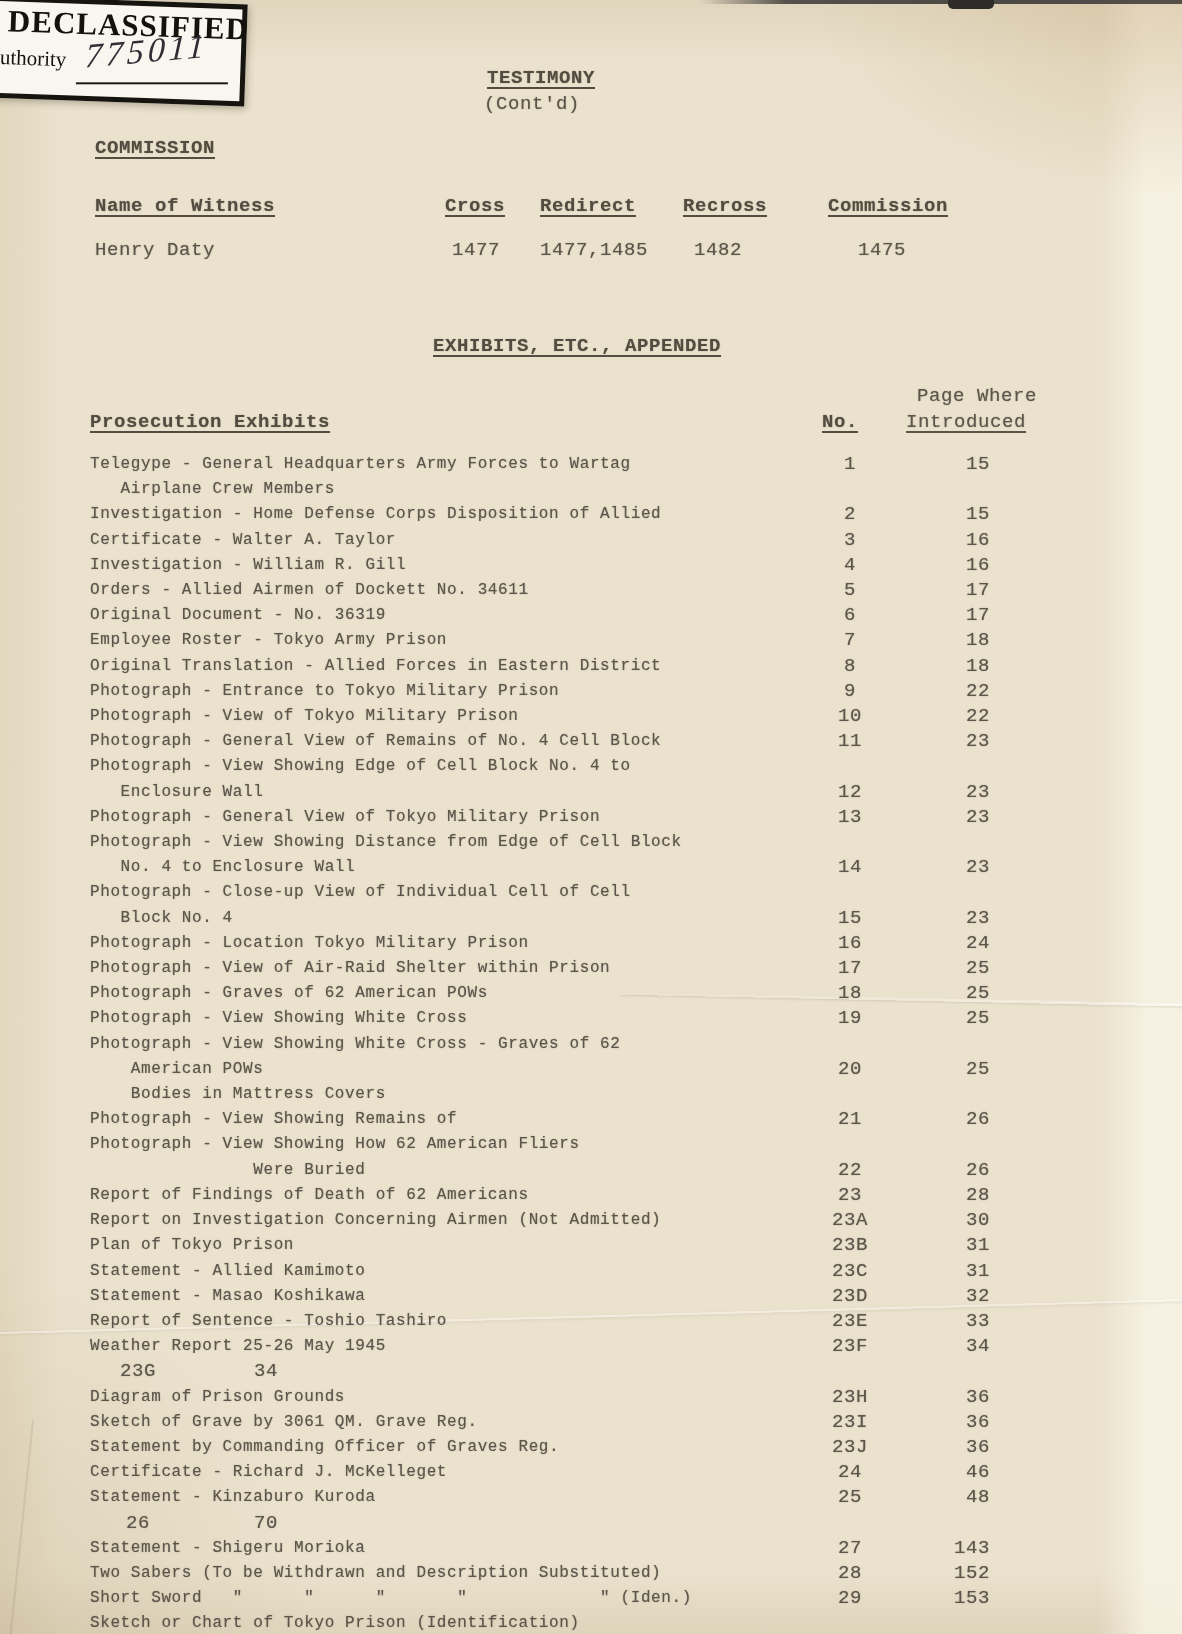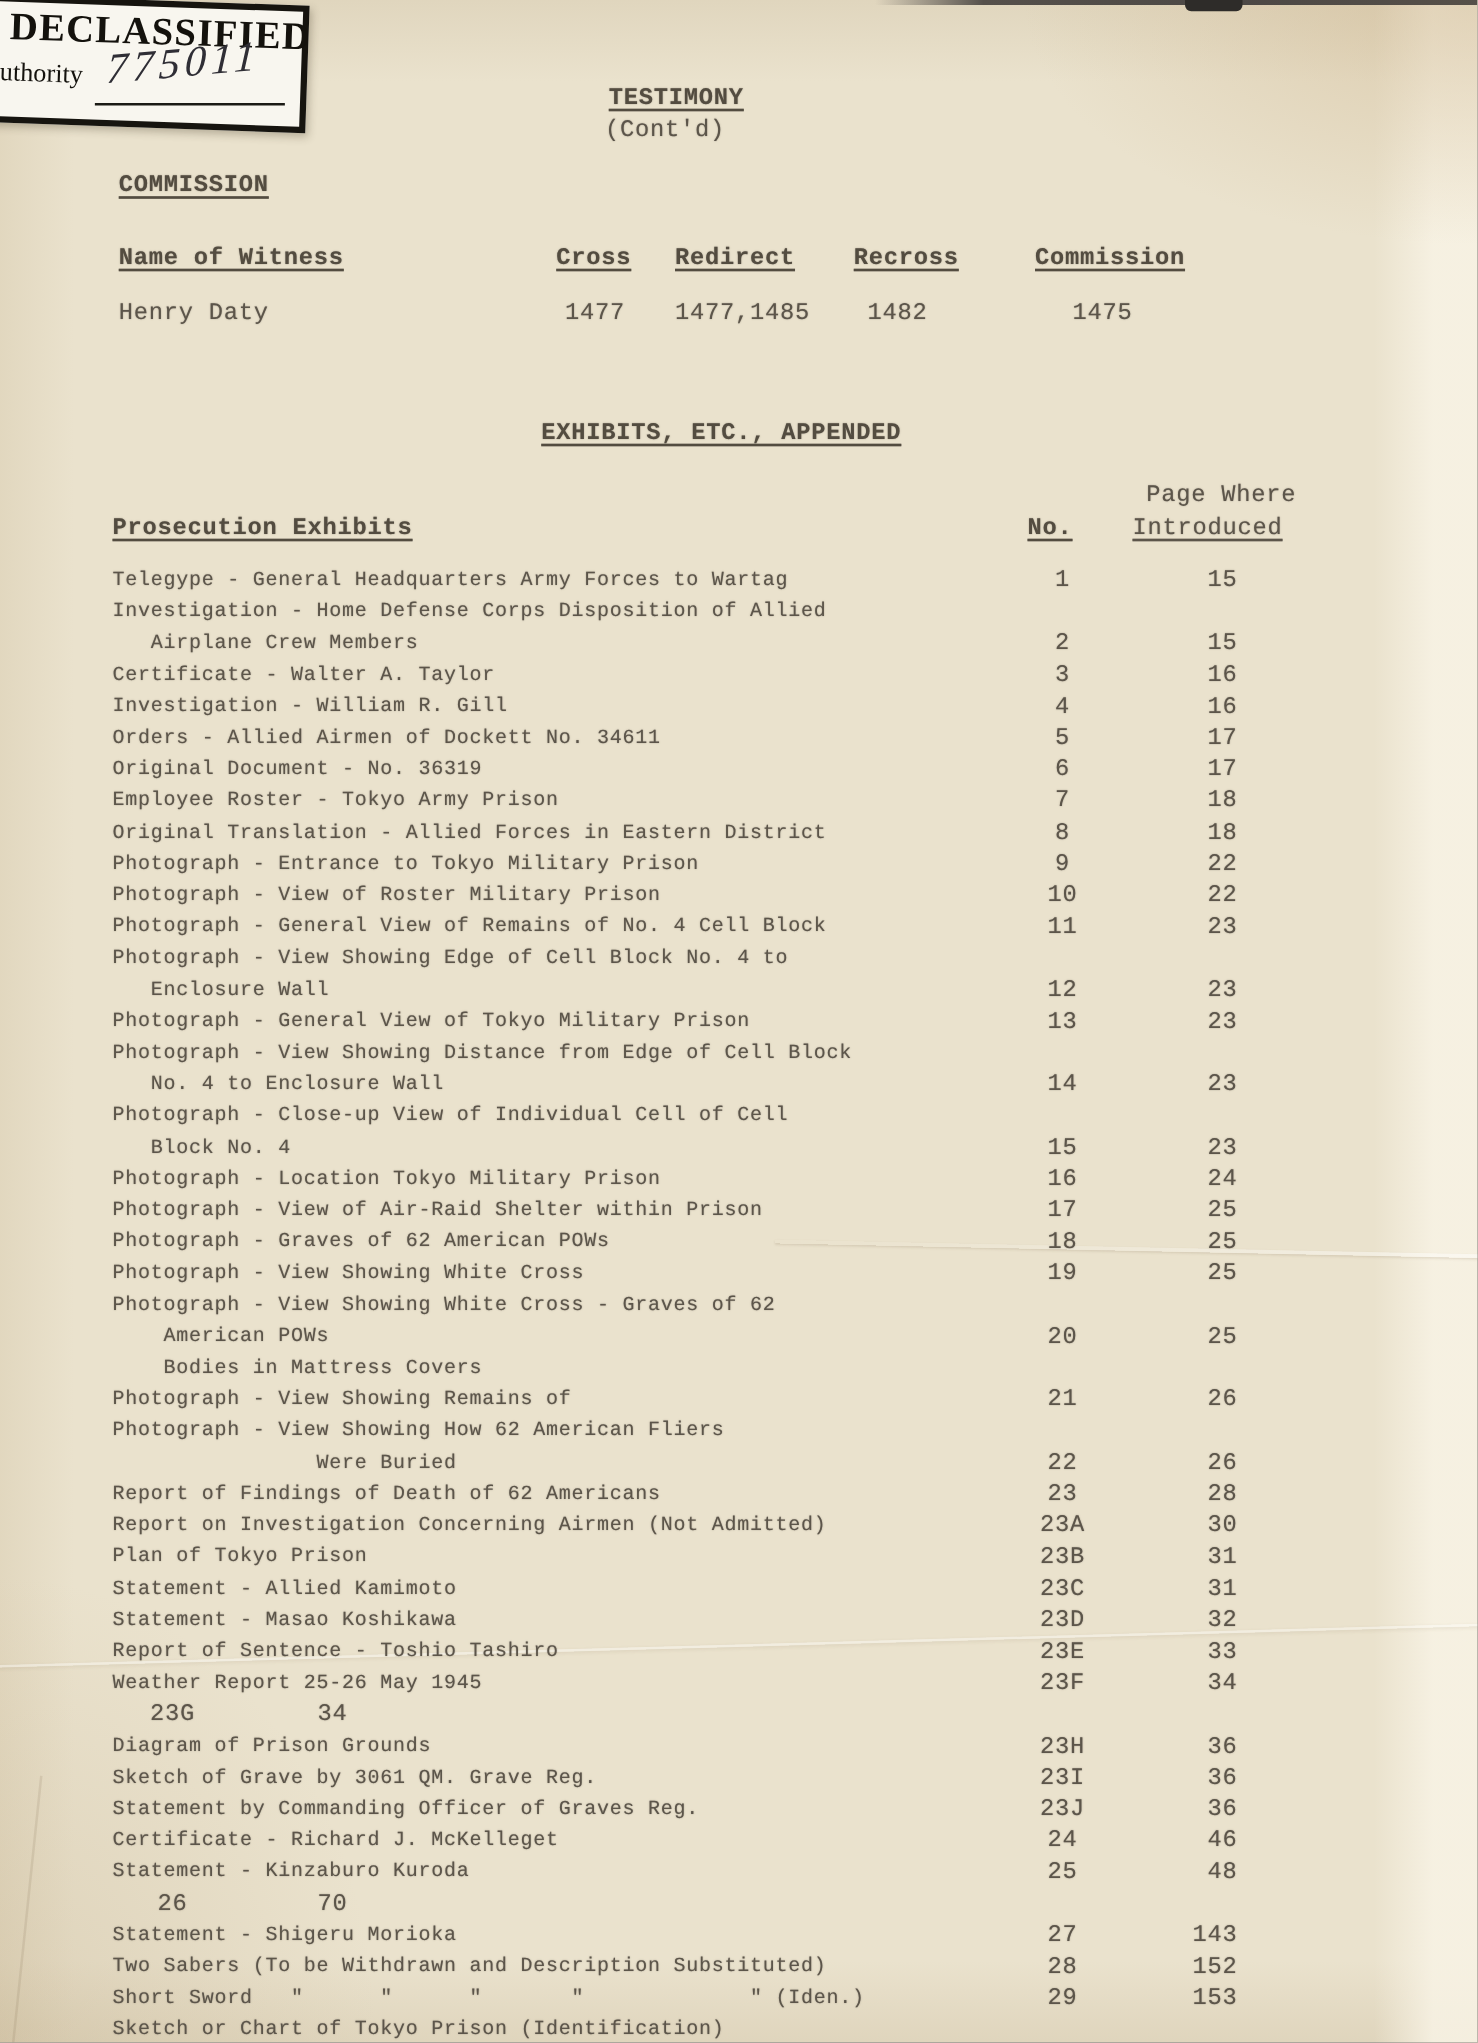--- a/index.html
+++ b/index.html
@@ -99,22 +99,22 @@
   <div class="x-list">
       <div class="x-row">
         <div class="x-desc">
           <div class="x-line">Telegype - General Headquarters Army Forces to Wartag</div>
         </div>
         <div class="x-no">1</div>
         <div class="x-page">15</div>
       </div>
       <div class="x-row">
         <div class="x-desc">
+          <div class="x-line">   Airplane Crew Members</div>
           <div class="x-line">Investigation - Home Defense Corps Disposition of Allied</div>
-          <div class="x-line">   Airplane Crew Members</div>
         </div>
         <div class="x-no">2</div>
         <div class="x-page">15</div>
       </div>
       <div class="x-row">
         <div class="x-desc">
           <div class="x-line">Certificate - Walter A. Taylor</div>
         </div>
         <div class="x-no">3</div>
         <div class="x-page">16</div>
@@ -156,21 +156,21 @@
       </div>
       <div class="x-row">
         <div class="x-desc">
           <div class="x-line">Photograph - Entrance to Tokyo Military Prison</div>
         </div>
         <div class="x-no">9</div>
         <div class="x-page">22</div>
       </div>
       <div class="x-row">
         <div class="x-desc">
-          <div class="x-line">Photograph - View of Roster Military Prison</div>
+          <div class="x-line">Photograph - View of Tokyo Military Prison</div>
         </div>
         <div class="x-no">10</div>
         <div class="x-page">22</div>
       </div>
       <div class="x-row">
         <div class="x-desc">
           <div class="x-line">Photograph - General View of Remains of No. 4 Cell Block</div>
         </div>
         <div class="x-no">11</div>
         <div class="x-page">23</div>

